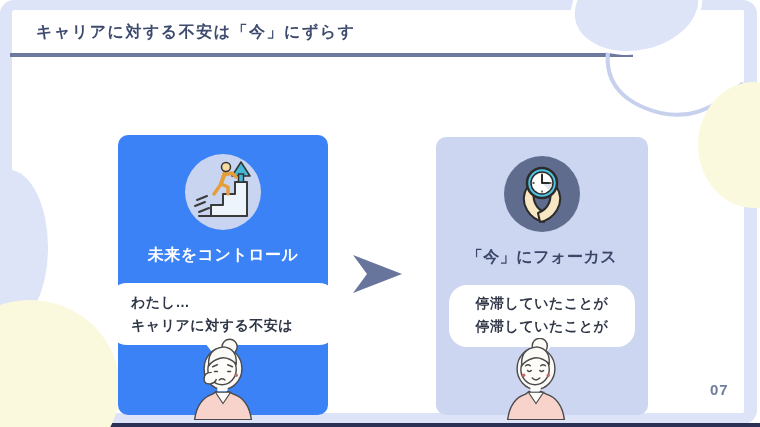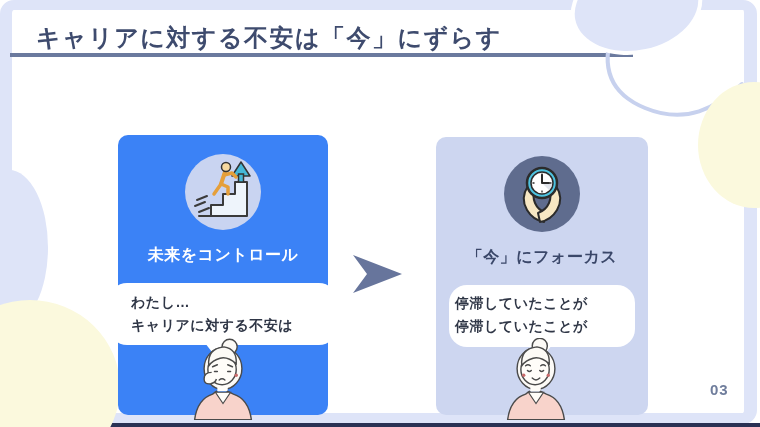--- a/index.html
+++ b/index.html
@@ -16,21 +16,21 @@
   .bottom-bar{position:absolute;left:80px;bottom:0;width:680px;height:4px;background:#2a3154;}
   
   .curve-svg{position:absolute;left:0;top:0;width:760px;height:427px;pointer-events:none;}
   .blob{position:absolute;border-radius:50%;}
   .blob-top-right{left:570px;top:-40px;width:125px;height:86px;background:#dee4f8;border:4px solid #ffffff;transform:rotate(-12deg);}
   .blob-left{left:-30px;top:170px;width:78px;height:155px;background:#dee4f8;}
   .blob-right-cream{left:698px;top:82px;width:112px;height:126px;background:#fbf9dd;}
   .blob-bottom-cream{left:-60px;top:300px;width:180px;height:175px;background:#fbf9dd;}
   
   .title{
-    position:absolute;left:36px;top:22px;font-size:24px;font-weight:bold;color:#3e4b6e;
+    position:absolute;left:36px;top:22px;font-size:16px;font-weight:bold;color:#3e4b6e;
     letter-spacing:1.5px;white-space:nowrap;
   }
   .title-underline{position:absolute;left:10px;top:53px;width:623px;height:4px;background:#6b7a9e;}
   .subtitle{
     position:absolute;left:0;top:85px;width:757px;text-align:center;
     font-size:17px;font-weight:bold;color:#3a4769;letter-spacing:1px;
   }
   .subtitle .dot{font-size:14px;vertical-align:1px;margin:0 7px;}
   
   .card{position:absolute;border-radius:10px;display:flex;flex-direction:column;align-items:center;}
@@ -40,21 +40,21 @@
   .icon-circle.light{background:#c9d4f1;}
   .icon-circle.dark{background:#5f6c8e;}
   .card-label{margin-top:15px;font-size:16px;font-weight:bold;letter-spacing:0.5px;white-space:nowrap;}
   .card-before .card-label{color:#ffffff;}
   .card-after .card-label{color:#3a4769;}
   .bubble{
     position:relative;margin-top:17px;background:#ffffff;border-radius:18px;
     font-size:14px;font-weight:bold;color:#2f3646;line-height:1.62;letter-spacing:0.5px;
   }
   .bubble-before{width:228px;box-sizing:border-box;padding:8px 10px 9px 22px;text-align:left;}
-  .bubble-after{width:186px;box-sizing:border-box;padding:8px 6px 9px 6px;}
+  .bubble-after{width:186px;box-sizing:border-box;padding:8px 6px 9px 6px;text-align:center;}
   .bubble::after{
     content:"";position:absolute;bottom:-11px;width:0;height:0;
     border-left:10px solid transparent;border-right:10px solid transparent;border-top:13px solid #ffffff;
   }
   .bubble-before::after{left:42%;}
   .bubble-after::after{left:calc(50% - 10px);}
   .woman{position:absolute;bottom:-5px;}
   .woman-before{left:50%;transform:translateX(-50%);}
   .woman-after{left:47%;transform:translateX(-50%);}
   .arrow{position:absolute;left:353px;top:255px;}
@@ -147,15 +147,15 @@
       <ellipse cx="54" cy="33" rx="15" ry="16" fill="#fffdf9" stroke="#4a4a4a" stroke-width="1.5"></ellipse>
       <path d="M40,29 Q38,11 56,9 Q70,11 69,27 Q60,19 52,21 Q44,23 40,29 Z" fill="#fcfaf6" stroke="#4a4a4a" stroke-width="1.5"></path>
       <path d="M44,29 Q46.5,27 49,29 M60,29 Q62.5,27 65,29" fill="none" stroke="#4a4a4a" stroke-width="1.5" stroke-linecap="round"></path>
       <path d="M46,34 Q48,36 50,34 M59,34 Q61,36 63,34" fill="none" stroke="#4a4a4a" stroke-width="1.6" stroke-linecap="round"></path>
       <path d="M51,42 Q55,46 59,42" fill="none" stroke="#4a4a4a" stroke-width="1.5" stroke-linecap="round"></path>
       <circle cx="42" cy="39" r="1.8" fill="#c96b6b"></circle>
       <circle cx="68" cy="39" r="1.8" fill="#c96b6b"></circle>
     </svg>
   </div>
 
-  <div class="page-number">03</div>
+  <div class="page-number">07</div>
 
 </div>
 
 </body></html>

